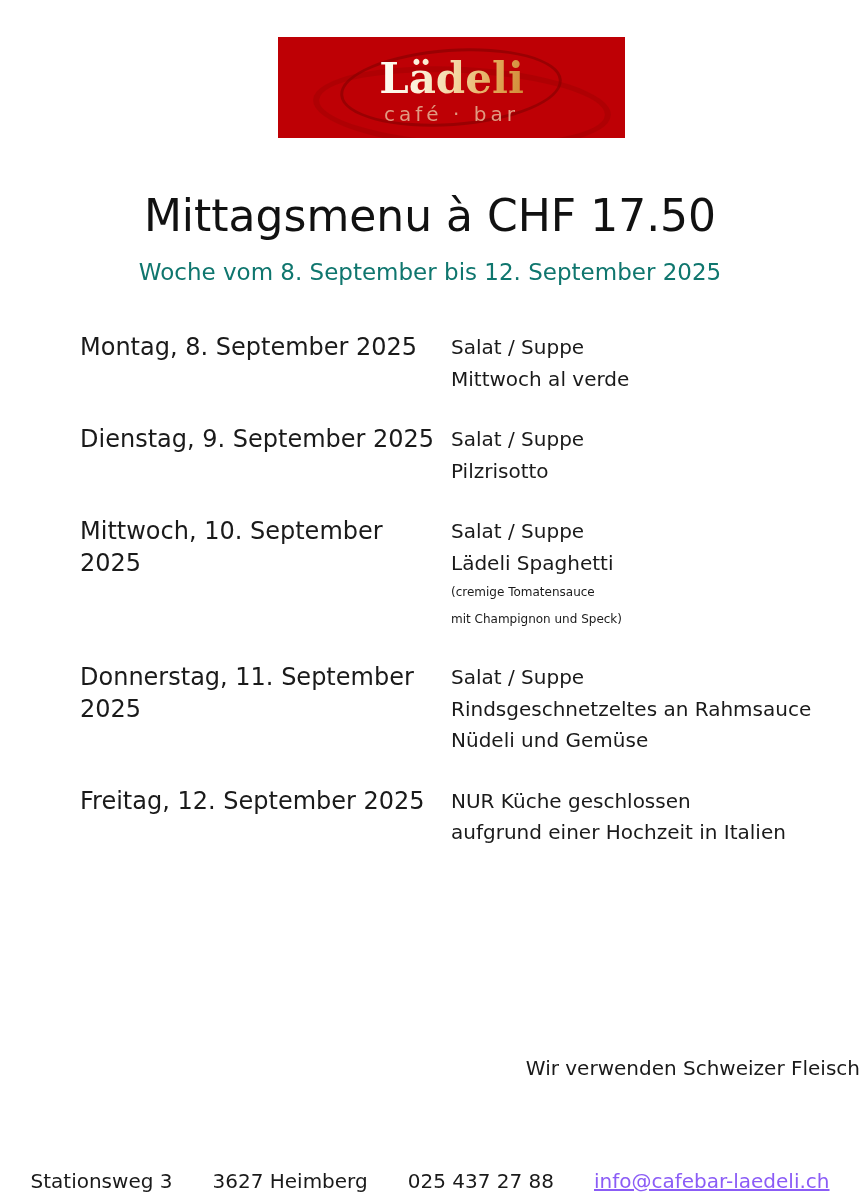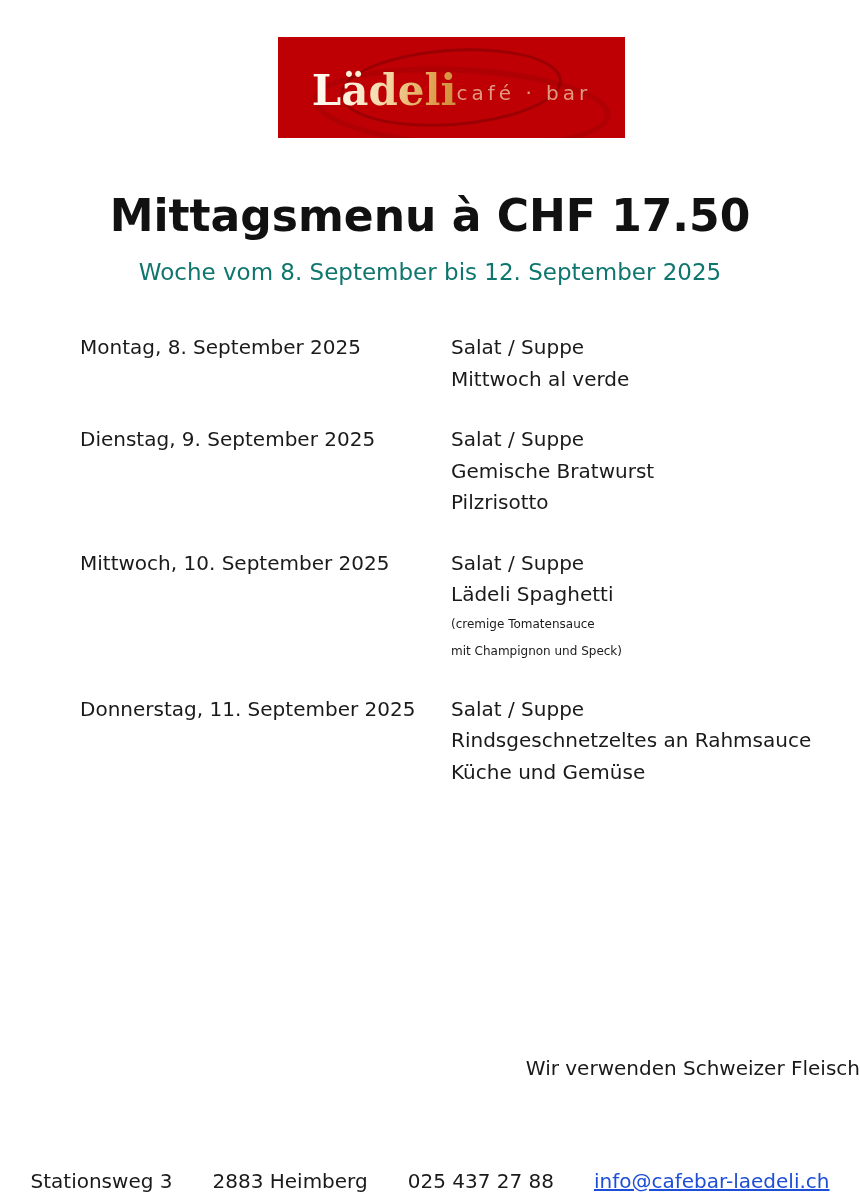--- a/index.html
+++ b/index.html
@@ -11,21 +11,21 @@
     position: relative;
     overflow: hidden;
   }
   .page { position: absolute; inset: 0; background: #ffffff; }
 
   
   .logo {
     position: absolute; left: 278px; top: 37px;
     width: 347px; height: 101px;
     background: #be0005;
-    display: flex; 
+    display: flex; flex-direction: column;
     align-items: center; justify-content: center;
     padding-top: 6px;
     overflow: hidden;
   }
   .logo-ellipse {
     position: absolute; left: 18%; top: 12%;
     width: 64%; height: 76%;
     border: 3px solid rgba(110, 0, 0, 0.45);
     border-radius: 50%;
     transform: rotate(-4deg);
@@ -51,51 +51,51 @@
     margin-top: 4px;
     font-size: 20px; line-height: 1;
     letter-spacing: 4px;
     color: #e09a82;
   }
 
   
   .title {
     position: absolute; top: 190px; left: 0;
     width: 100%; text-align: center;
-    font-size: 44px; font-weight: bold;
+    font-size: 44px; font-weight: normal;
     line-height: 1.2; color: #111;
   }
   .subtitle {
     position: absolute; top: 258px; left: 0;
     width: 100%; text-align: center;
     font-size: 23px; line-height: 1.3; color: #0f766e;
   }
 
   
   .menu { position: absolute; top: 332px; left: 80px; right: 40px; }
   .row { display: flex; margin-bottom: 29px; }
-  .day { flex: none; width: 371px; font-size: 20px; line-height: 31.5px; }
+  .day { flex: none; width: 371px; font-size: 24px; line-height: 31.5px; }
   .dishes { flex: 1; }
   .dish { font-size: 20px; line-height: 31.5px; }
   .dish.small { font-size: 12px; line-height: 27px; }
 
   
   .footer-note {
     position: absolute; top: 1053px; left: 0;
     width: 100%; text-align: right;
     font-size: 20px; line-height: 30px;
   }
   .address {
     position: absolute; top: 1166px; left: 0;
     width: 100%;
     display: flex; justify-content: center; align-items: baseline;
     gap: 40px;
     font-size: 20px; line-height: 30px;
   }
-  .email-link { color: #1d4ed8; cursor: pointer; }
+  .email-link { color: #8b5cf6; cursor: pointer; }
 </style>
 </head>
 <body>
 
 <div class="page">
 
   <div class="logo">
     <div class="logo-ellipse"></div>
     <div class="logo-ellipse2"></div>
     <div class="brand">Lädeli</div>
@@ -112,49 +112,55 @@
       <div class="dishes">
         <div class="dish">Salat / Suppe</div>
         <div class="dish">Mittwoch al verde</div>
       </div>
     </div>
 
     <div class="row">
       <div class="day">Dienstag, 9. September 2025</div>
       <div class="dishes">
         <div class="dish">Salat / Suppe</div>
-        <div class="dish">Gemische Bratwurst</div>
         <div class="dish">Pilzrisotto</div>
       </div>
     </div>
 
     <div class="row">
       <div class="day">Mittwoch, 10. September 2025</div>
       <div class="dishes">
         <div class="dish">Salat / Suppe</div>
         <div class="dish">Lädeli Spaghetti</div>
         <div class="dish small">(cremige Tomatensauce</div>
         <div class="dish small">mit Champignon und Speck)</div>
       </div>
     </div>
 
     <div class="row">
       <div class="day">Donnerstag, 11. September 2025</div>
       <div class="dishes">
         <div class="dish">Salat / Suppe</div>
         <div class="dish">Rindsgeschnetzeltes an Rahmsauce</div>
-        <div class="dish">Küche und Gemüse</div>
+        <div class="dish">Nüdeli und Gemüse</div>
       </div>
     </div>
 
+    <div class="row">
+      <div class="day">Freitag, 12. September 2025</div>
+      <div class="dishes">
+        <div class="dish">NUR Küche geschlossen</div>
+        <div class="dish">aufgrund einer Hochzeit in Italien</div>
+      </div>
+    </div>
 
   </div>
 
   <div class="footer-note">Wir verwenden Schweizer Fleisch</div>
 
   <div class="address">
     <span>Stationsweg 3</span>
-    <span>2883 Heimberg</span>
+    <span>3627 Heimberg</span>
     <span>025 437 27 88</span>
     <a class="email-link" href="#">info@cafebar-laedeli.ch</a>
   </div>
 
 </div>
 
 </body></html>

